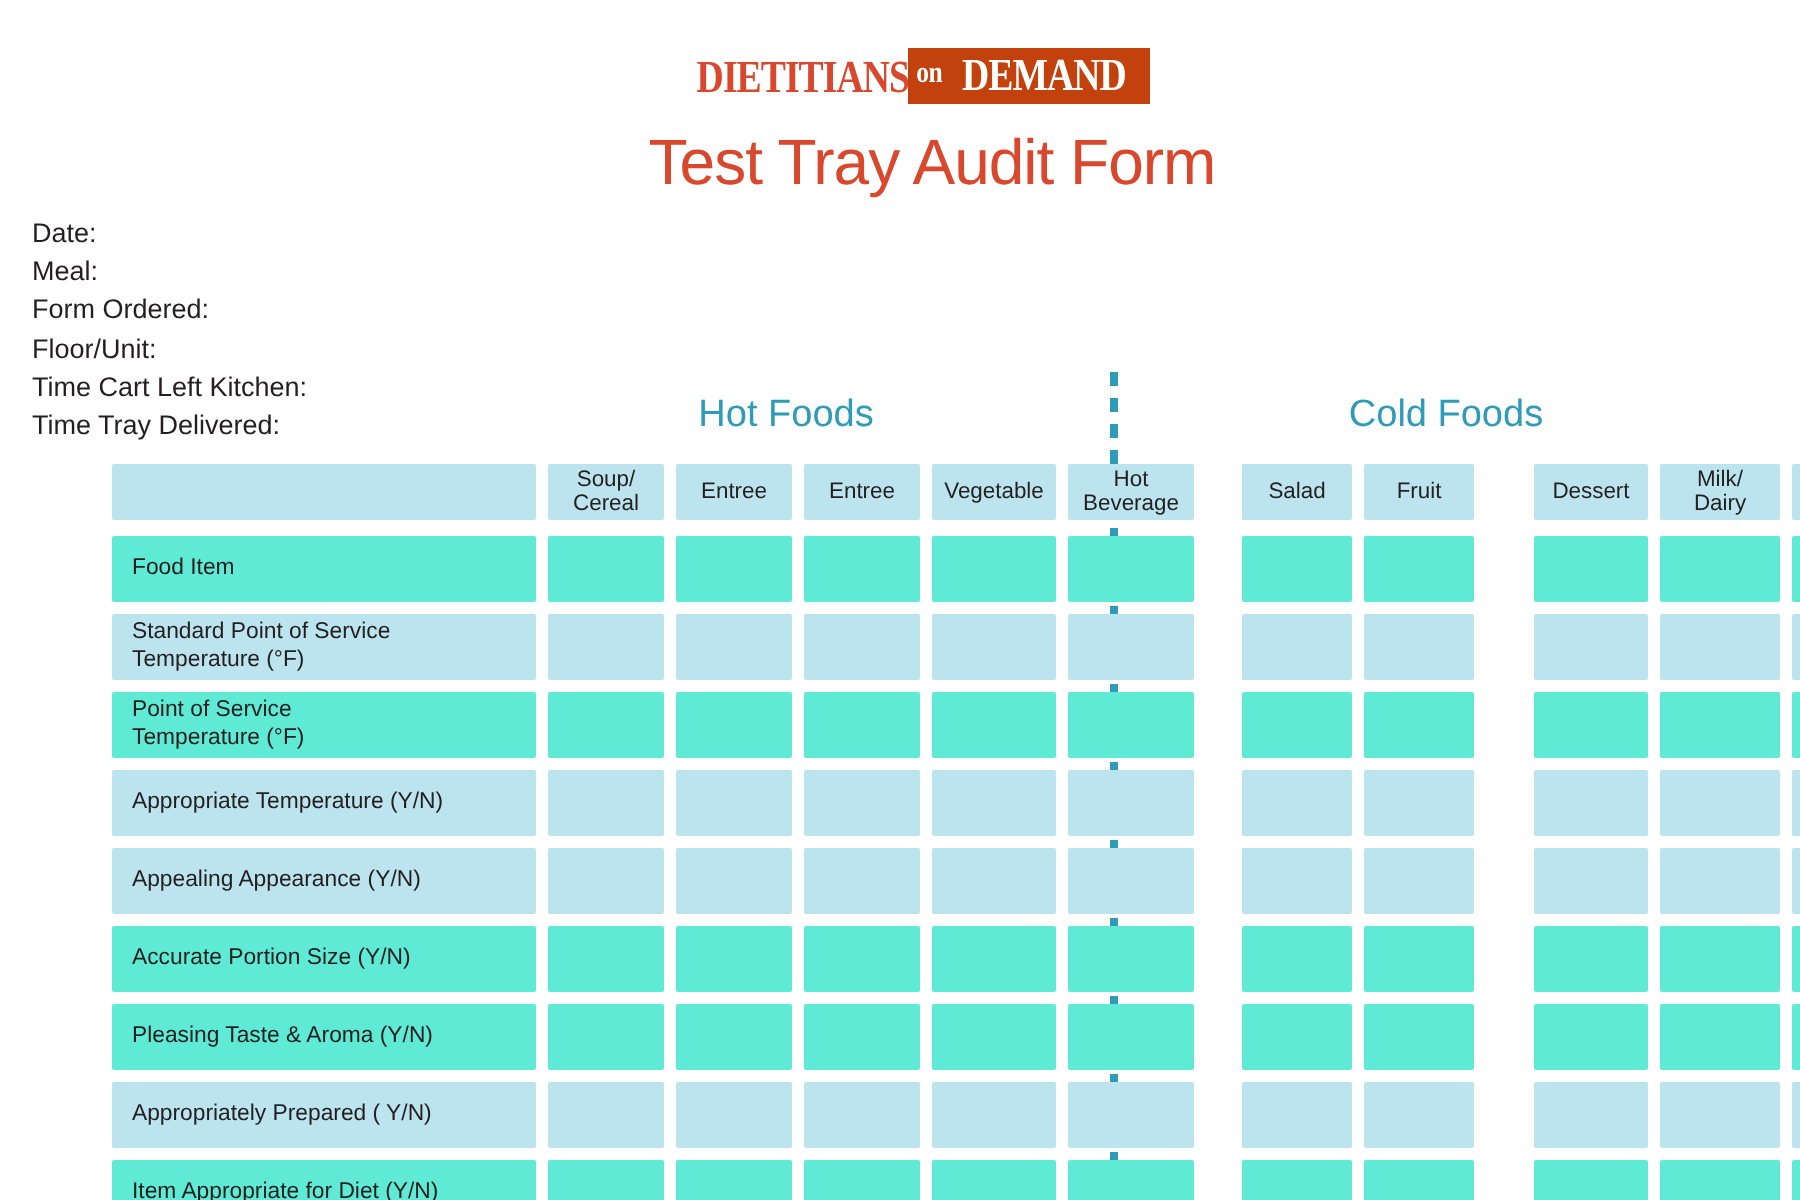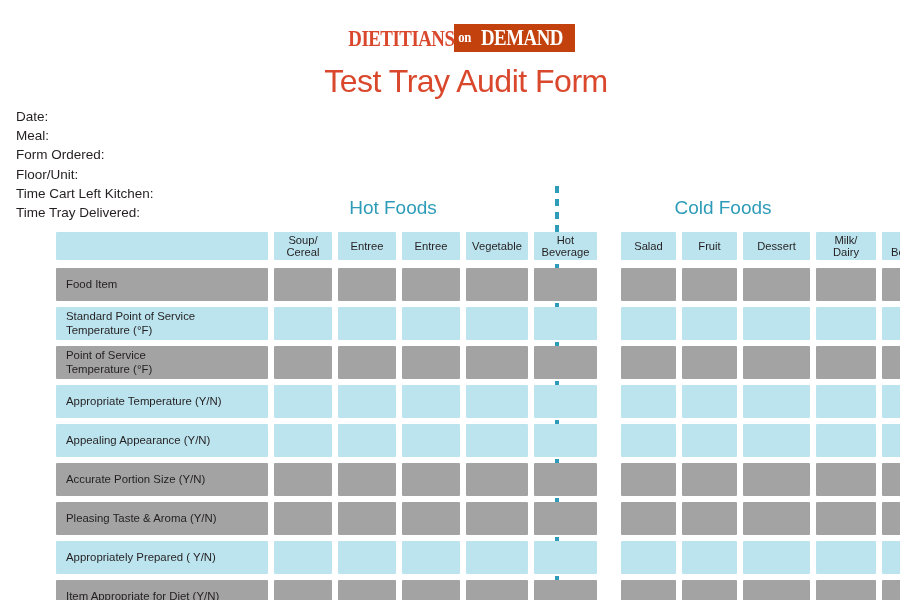--- a/index.html
+++ b/index.html
@@ -137,21 +137,21 @@
     height: 33px;
     padding-left: 40px;
   }
   .grid-row.header-row { height: 28px; margin-bottom: 8px; }
 
   .cell {
     flex: 0 0 auto;
     border-radius: 1px;
   }
   .cell.blue { background: #bce4ef; }
-  .cell.pink { background: #a3a3a3; }
+  .cell.pink { background: #5eead4; }
 
   .label-cell {
     width: 212px;
     display: flex;
     align-items: center;
     padding: 0 10px;
   }
   .label-cell .label-text {
     color: #231f20;
     font-size: 11.4px;
@@ -162,21 +162,21 @@
   .c-soup   { width: 58px; }
   .c-entree { width: 58px; }
   .c-starch { width: 58px; }
   .c-veg    { width: 62px; }
   .c-hotbev { width: 63px; }
   
   .divider-gap { width: 12px; flex: 0 0 auto; }
   
   .c-salad   { width: 55px; }
   .c-fruit   { width: 55px; }
-  .c-dessert { width: 67px; }
+  .c-dessert { width: 57px; margin-left: 24px; }
   .c-milk    { width: 60px; }
   .c-coldbev { width: 66px; }
 
   .head-cell {
     display: flex;
     align-items: center;
     justify-content: center;
     text-align: center;
   }
   .head-cell .head-text {

